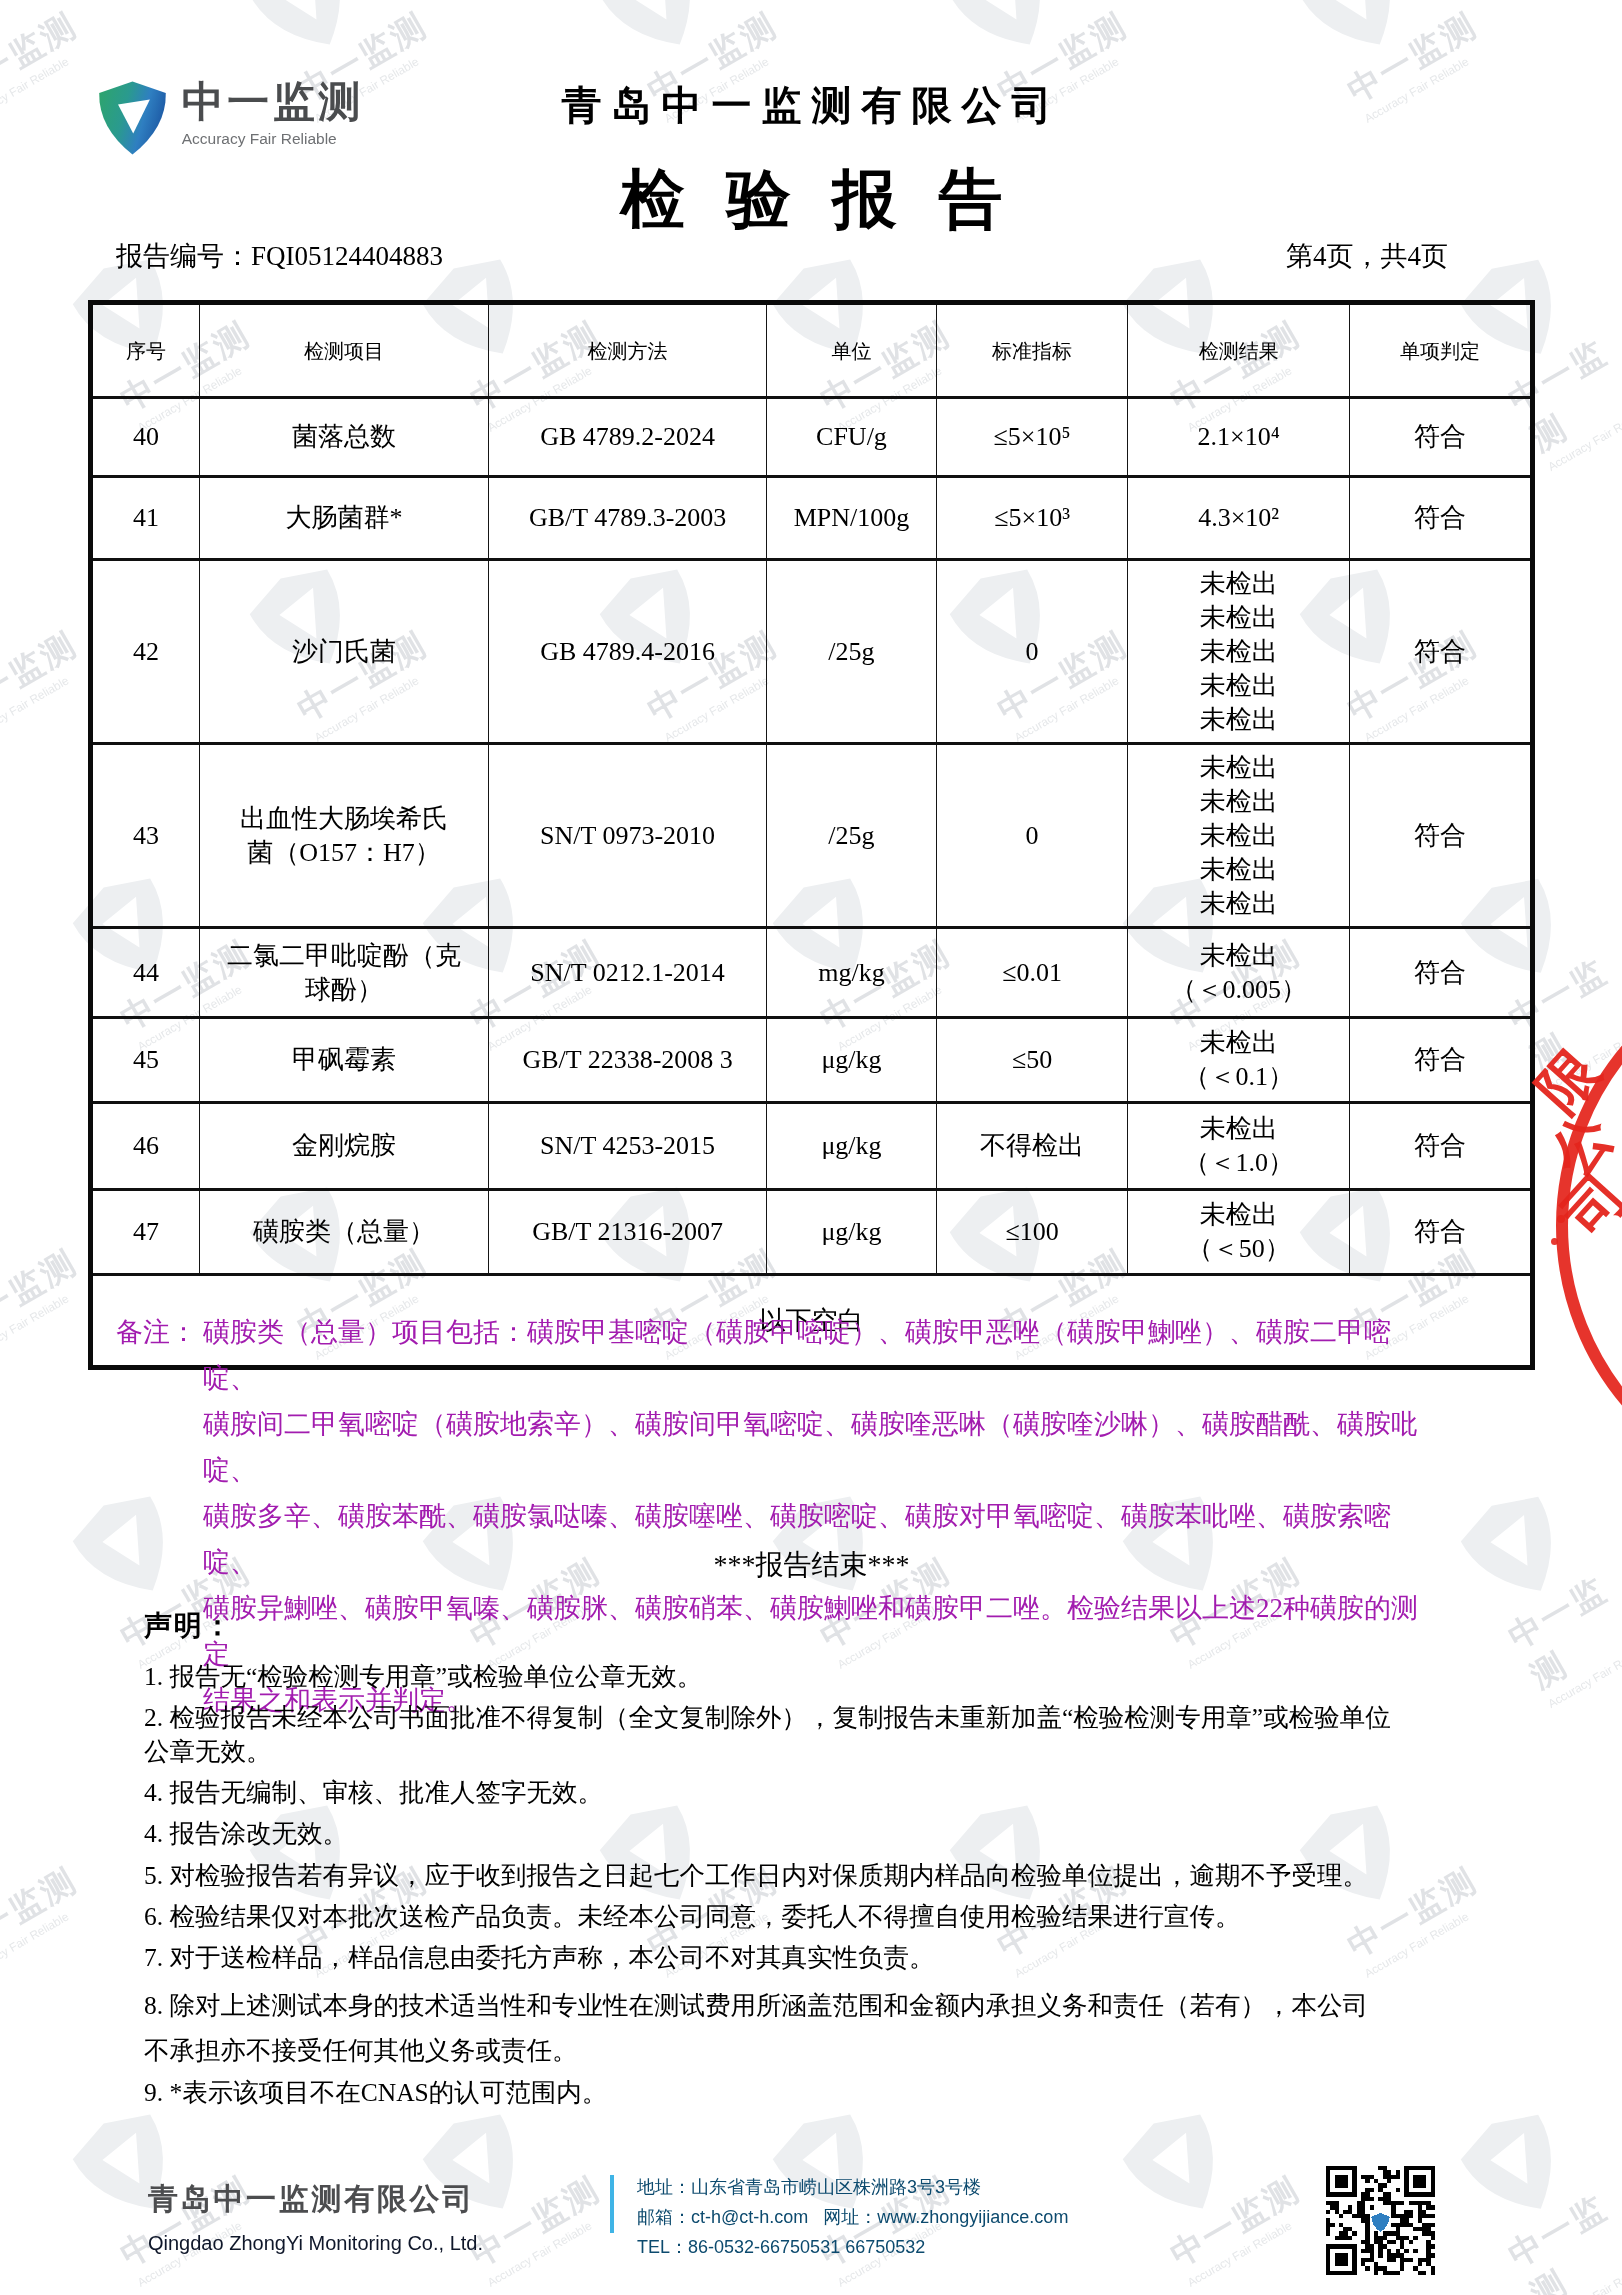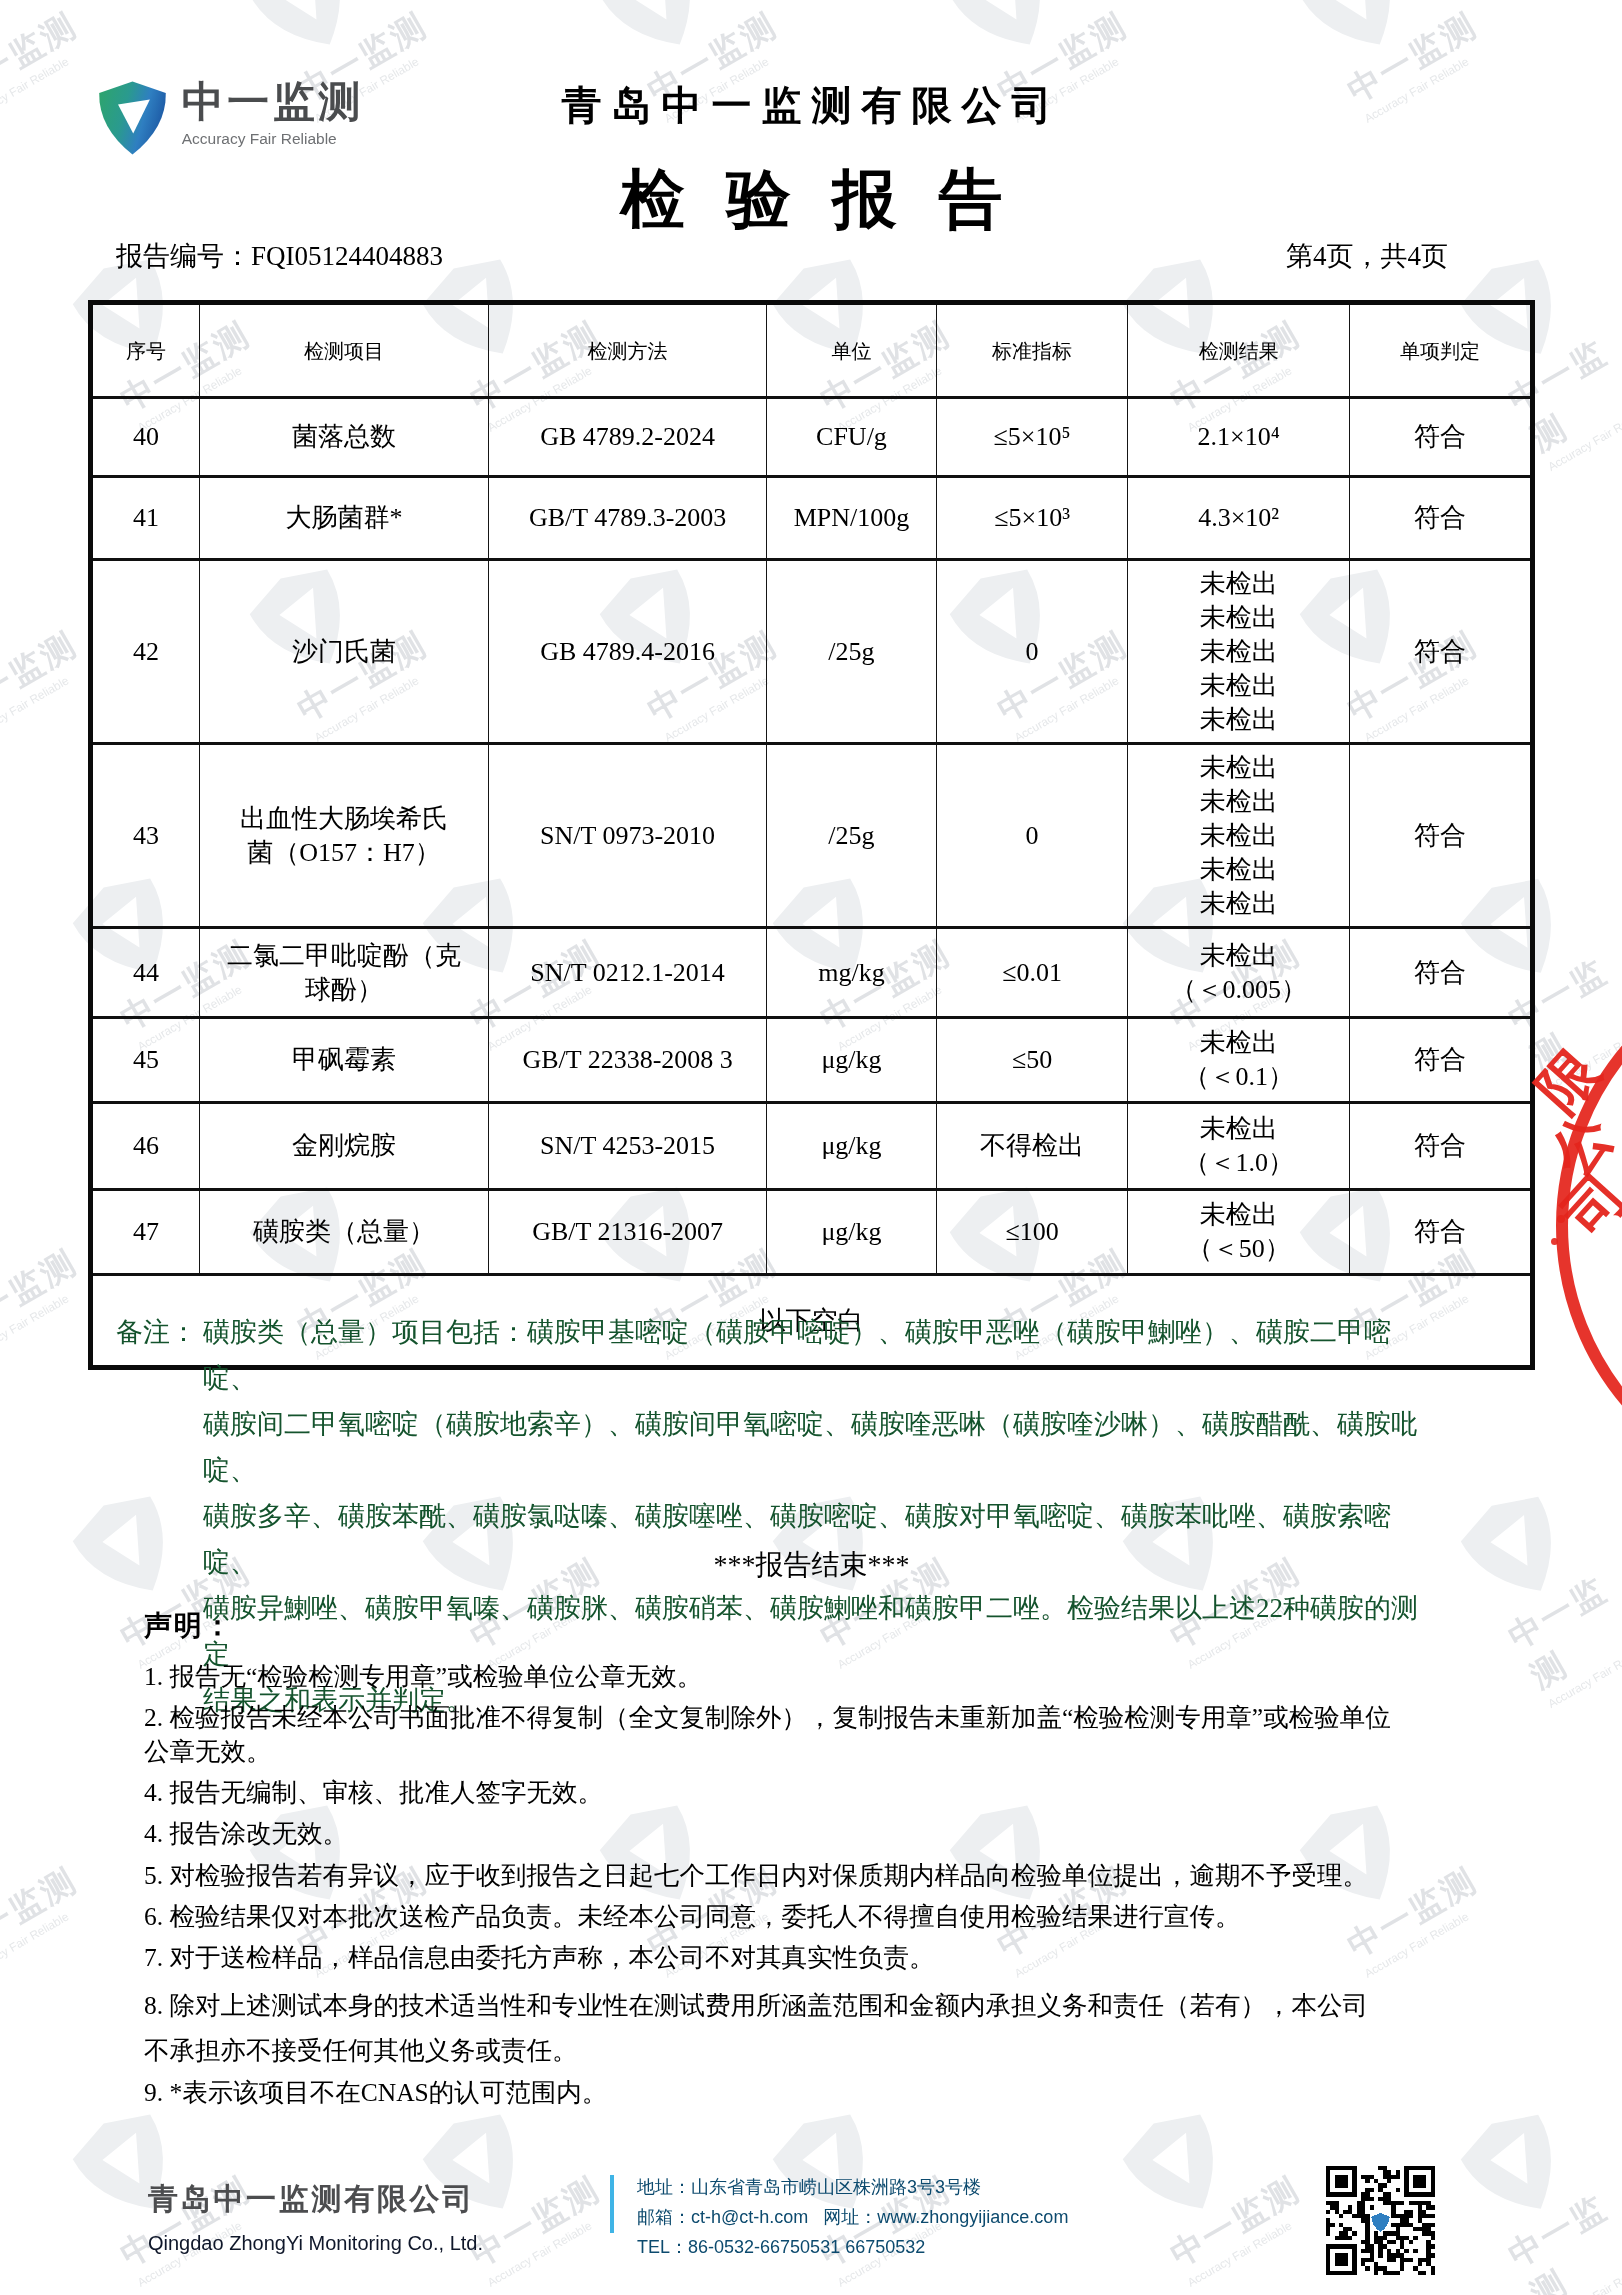--- a/index.html
+++ b/index.html
@@ -37,21 +37,21 @@
   tr.r-41 td{height:69px;}
   tr.r-42 td{height:158px;}
   tr.r-43 td{height:162px;}
   tr.r-44 td{height:76px;}
   tr.r-45 td{height:71px;}
   tr.r-46 td{height:73px;}
   tr.r-47 td{height:71px;}
   tr.r-blank td{height:78px;}
   
   .notes{position:absolute;top:1309px;left:116px;width:1327px;display:flex;align-items:flex-start;
-      font-size:27px;line-height:46px;color:#14532d;}
+      font-size:27px;line-height:46px;color:#a21caf;}
   .notes-label{flex:0 0 87px;}
   .notes-text{flex:1;white-space:pre-line;}
   .report-end{position:absolute;top:1546px;left:0;width:100%;text-align:center;font-size:28px;color:#000;}
   
   .statement{position:absolute;top:1607px;left:144px;width:1346px;color:#000;}
   .statement-title{font-family:"Liberation Sans","DejaVu Sans",sans-serif;font-weight:bold;font-size:28px;margin-bottom:14.5px;letter-spacing:1.8px;}
   .statement-item{font-size:25.5px;line-height:34px;margin-bottom:7.3px;white-space:pre-line;}
   .statement-item.sp{line-height:45px;margin-bottom:3.6px;}
   
   .stamp{position:absolute;z-index:3;left:1556px;top:947px;width:533px;height:533px;

